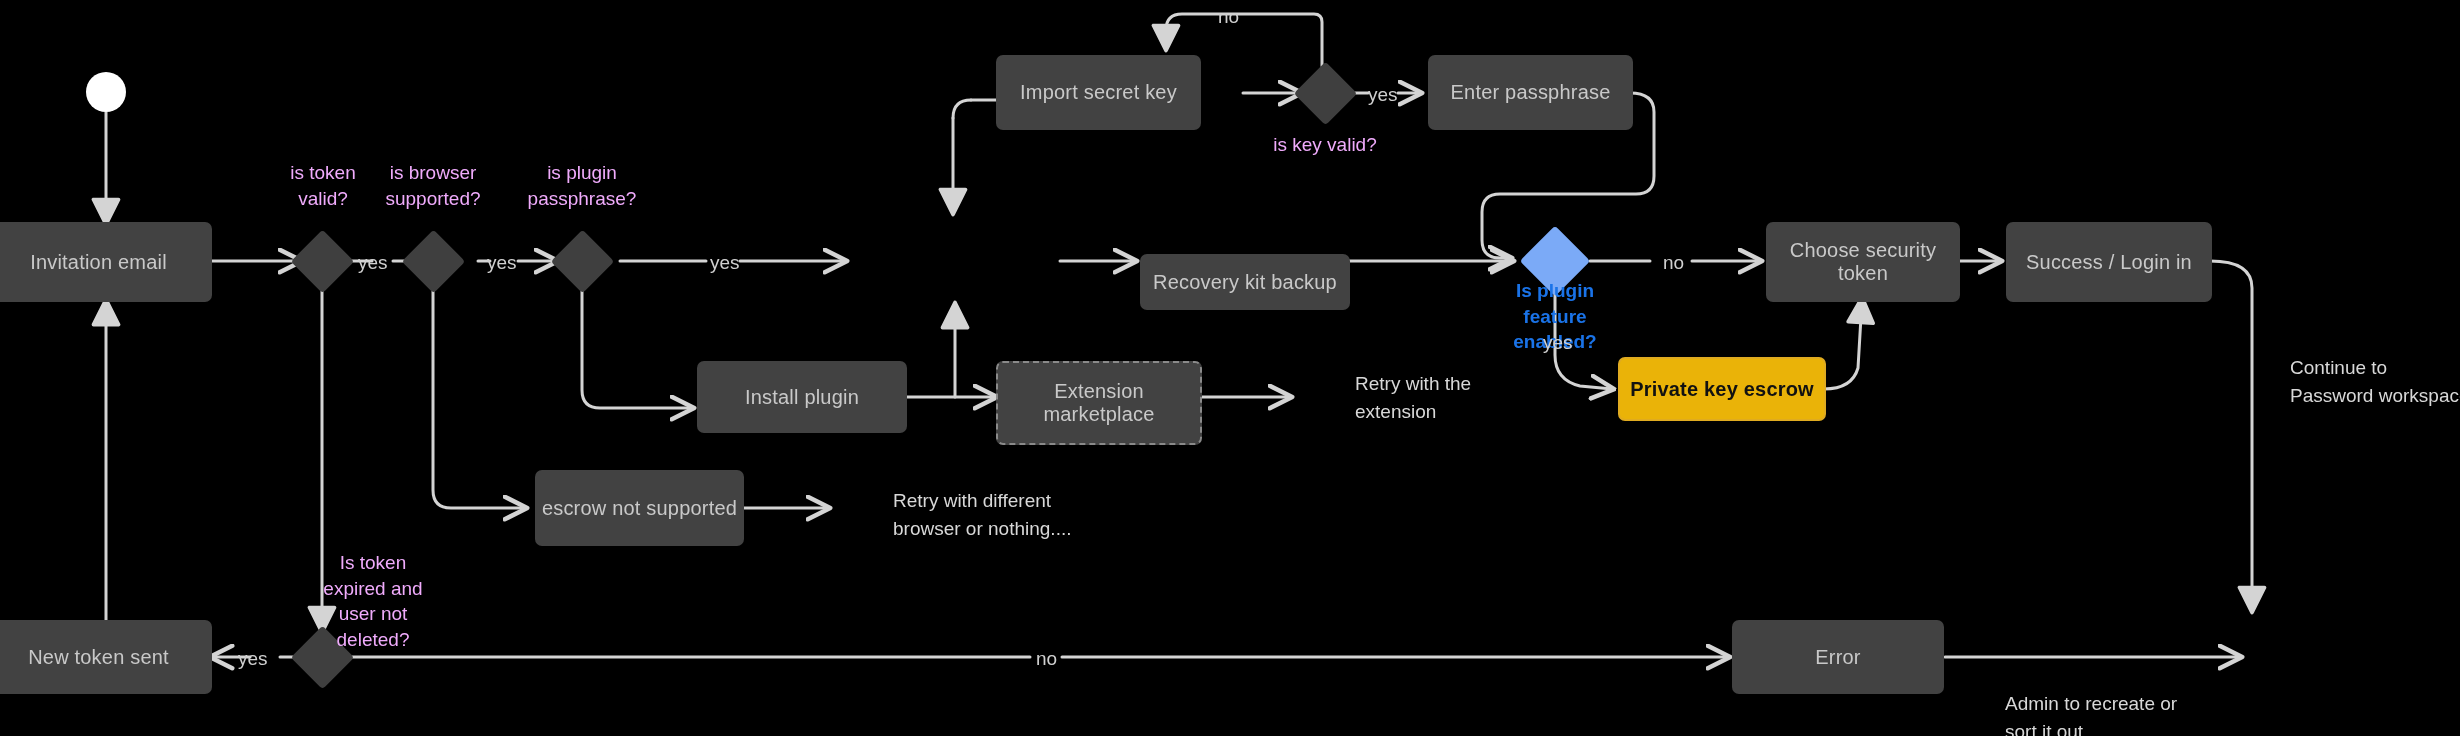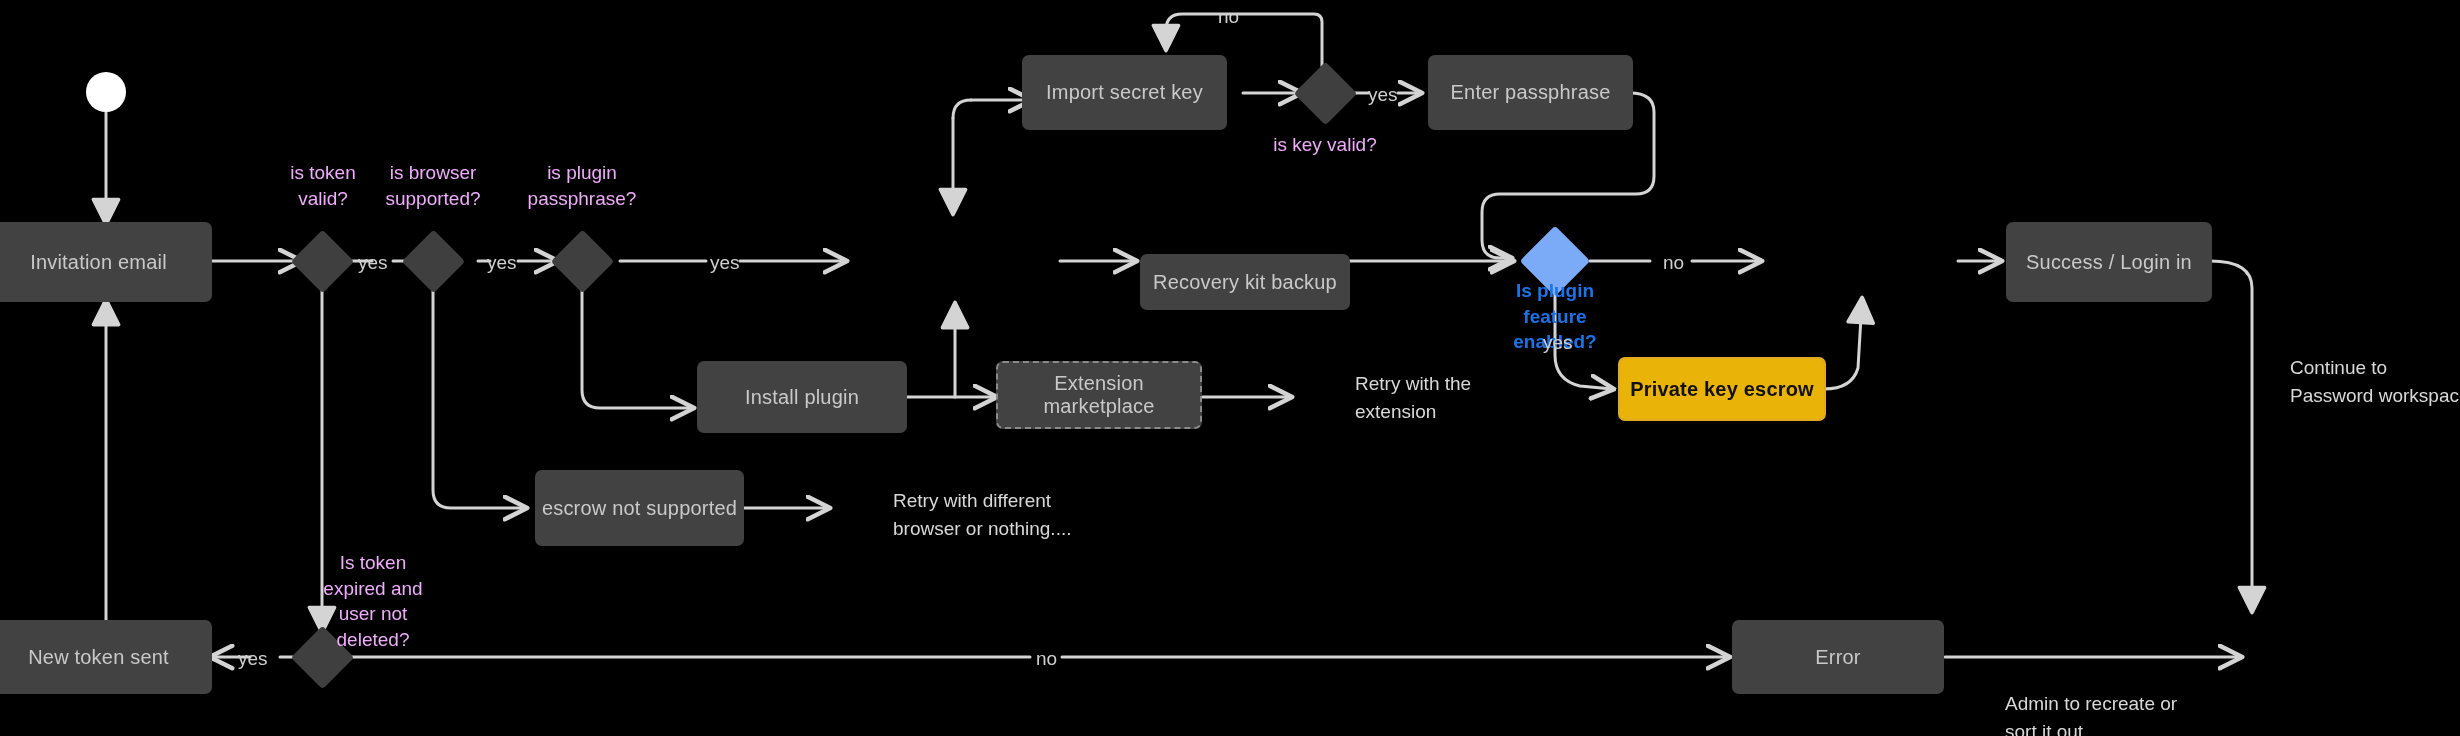--- a/index.html
+++ b/index.html
@@ -104,43 +104,46 @@
       <path d="M1945 657 L2240 657" marker-end="url(#ah)"></path>
     </g>
   </svg>
 
   <div class="start-dot" style="left:86px;top:72px;"></div>
 
   <div class="node box" style="left:-15px;top:222px;width:227px;height:80px;">
     <span>Invitation email</span>
   </div>
 
-  <div class="node box" style="left:1022px;top:55px;width:205px;height:75px;">
+  <div class="node box" style="left:996px;top:55px;width:205px;height:75px;">
     <span>Import secret key</span>
   </div>
 
   <div class="node box" style="left:1428px;top:55px;width:205px;height:75px;">
     <span>Enter passphrase</span>
   </div>
 
 
   <div class="node box" style="left:1140px;top:222px;width:210px;height:56px;margin-top:32px;">
     <span>Recovery kit backup</span>
   </div>
 
+  <div class="node box" style="left:1766px;top:222px;width:194px;height:80px;">
+    <span>Choose security token</span>
+  </div>
 
   <div class="node box" style="left:2006px;top:222px;width:206px;height:80px;">
     <span>Success / Login in</span>
   </div>
 
   <div class="node box" style="left:697px;top:361px;width:210px;height:72px;align-items:center;">
     <span>Install plugin</span>
   </div>
 
-  <div class="node box dashed" style="left:996px;top:361px;width:206px;height:68px;">
+  <div class="node box dashed" style="left:996px;top:361px;width:206px;height:84px;">
     <span>Extension marketplace</span>
   </div>
 
   <div class="node box" style="left:535px;top:470px;width:209px;height:76px;">
     <span>escrow not supported</span>
   </div>
 
   <div class="node box escrow" style="left:1618px;top:357px;width:208px;height:64px;">
     <span>Private key escrow</span>
   </div>

